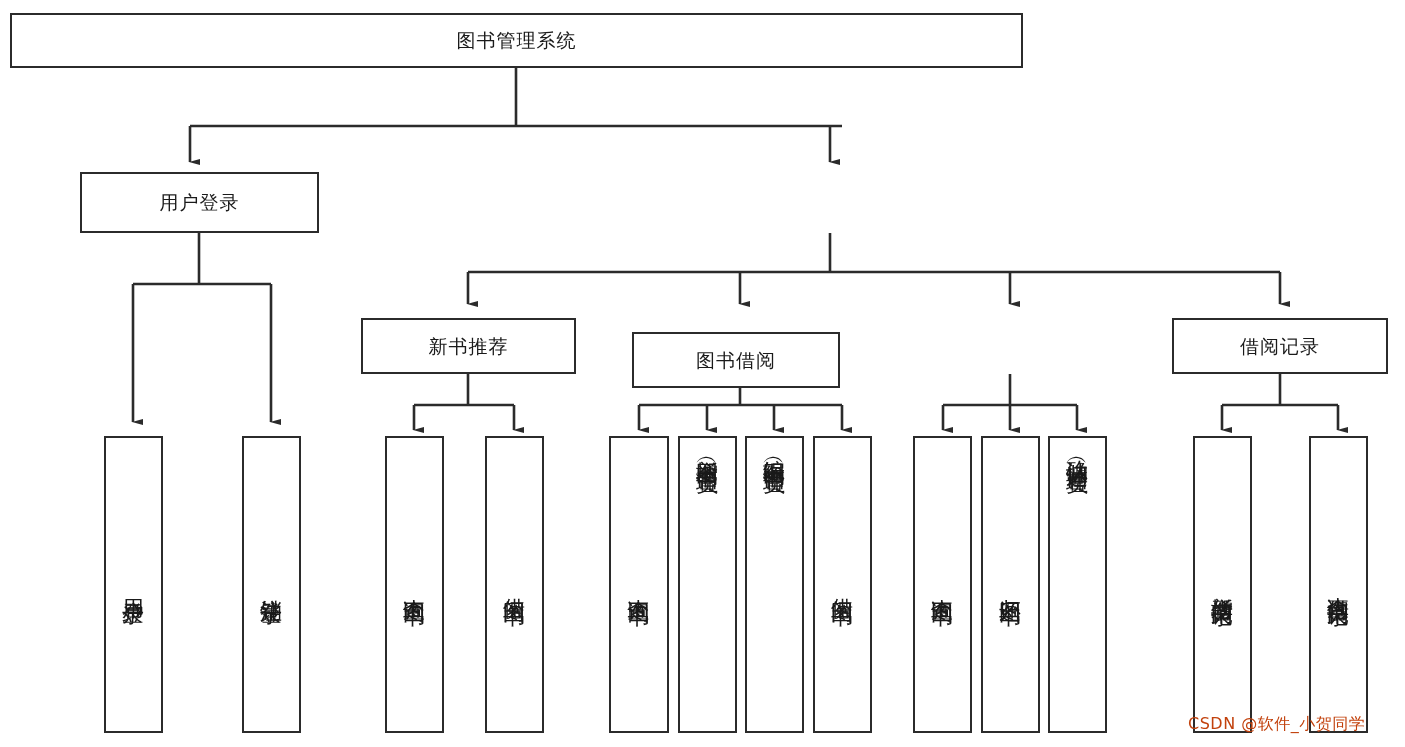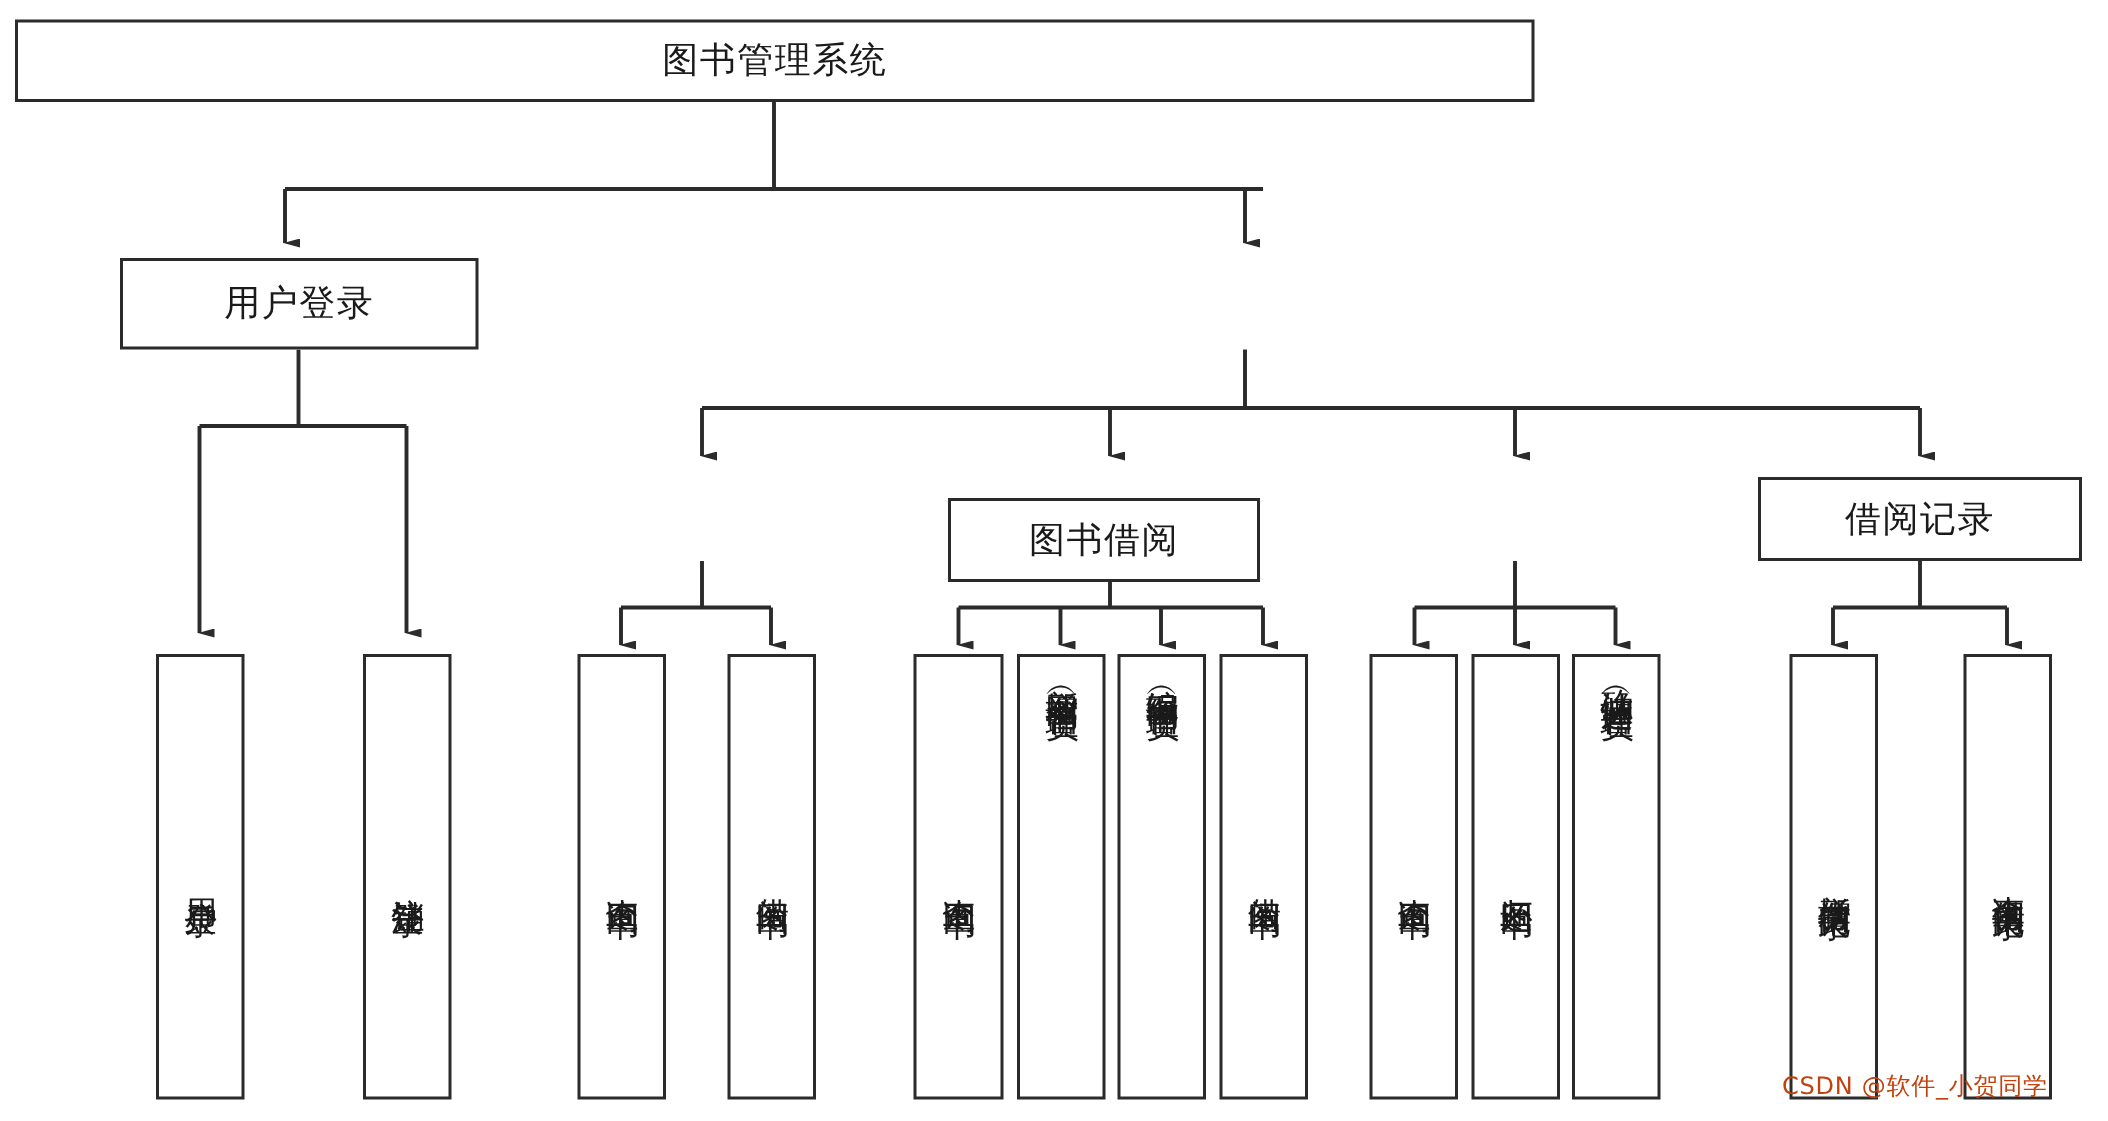--- a/index.html
+++ b/index.html
@@ -32,21 +32,21 @@
     border: 2px solid #2b2b2b;
     background: #ffffff;
     color: #1a1a1a;
     display: flex;
     align-items: center;
     justify-content: center;
     text-align: center;
     z-index: 2;
   }
   .node.horiz {
-    font-size: 24px;
+    font-size: 19px;
     line-height: 1.2;
     letter-spacing: 1px;
   }
   .node.vert {
     writing-mode: vertical-rl;
     text-orientation: upright;
     font-size: 22px;
     line-height: 1.05;
     letter-spacing: 2px;
     justify-content: flex-start;
@@ -126,20 +126,23 @@
 
   <div class="node horiz" style="left:10px; top:13px; width:1013px; height:55px;">
     <span>图书管理系统</span>
   </div>
 
   <div class="node horiz" style="left:80px; top:172px; width:239px; height:61px;">
     <span>用户登录</span>
   </div>
 
 
+  <div class="node horiz" style="left:361px; top:318px; width:215px; height:56px;">
+    <span>新书推荐</span>
+  </div>
 
   <div class="node horiz" style="left:632px; top:332px; width:208px; height:56px;">
     <span>图书借阅</span>
   </div>
 
 
   <div class="node horiz" style="left:1172px; top:318px; width:216px; height:56px;">
     <span>借阅记录</span>
   </div>
 

